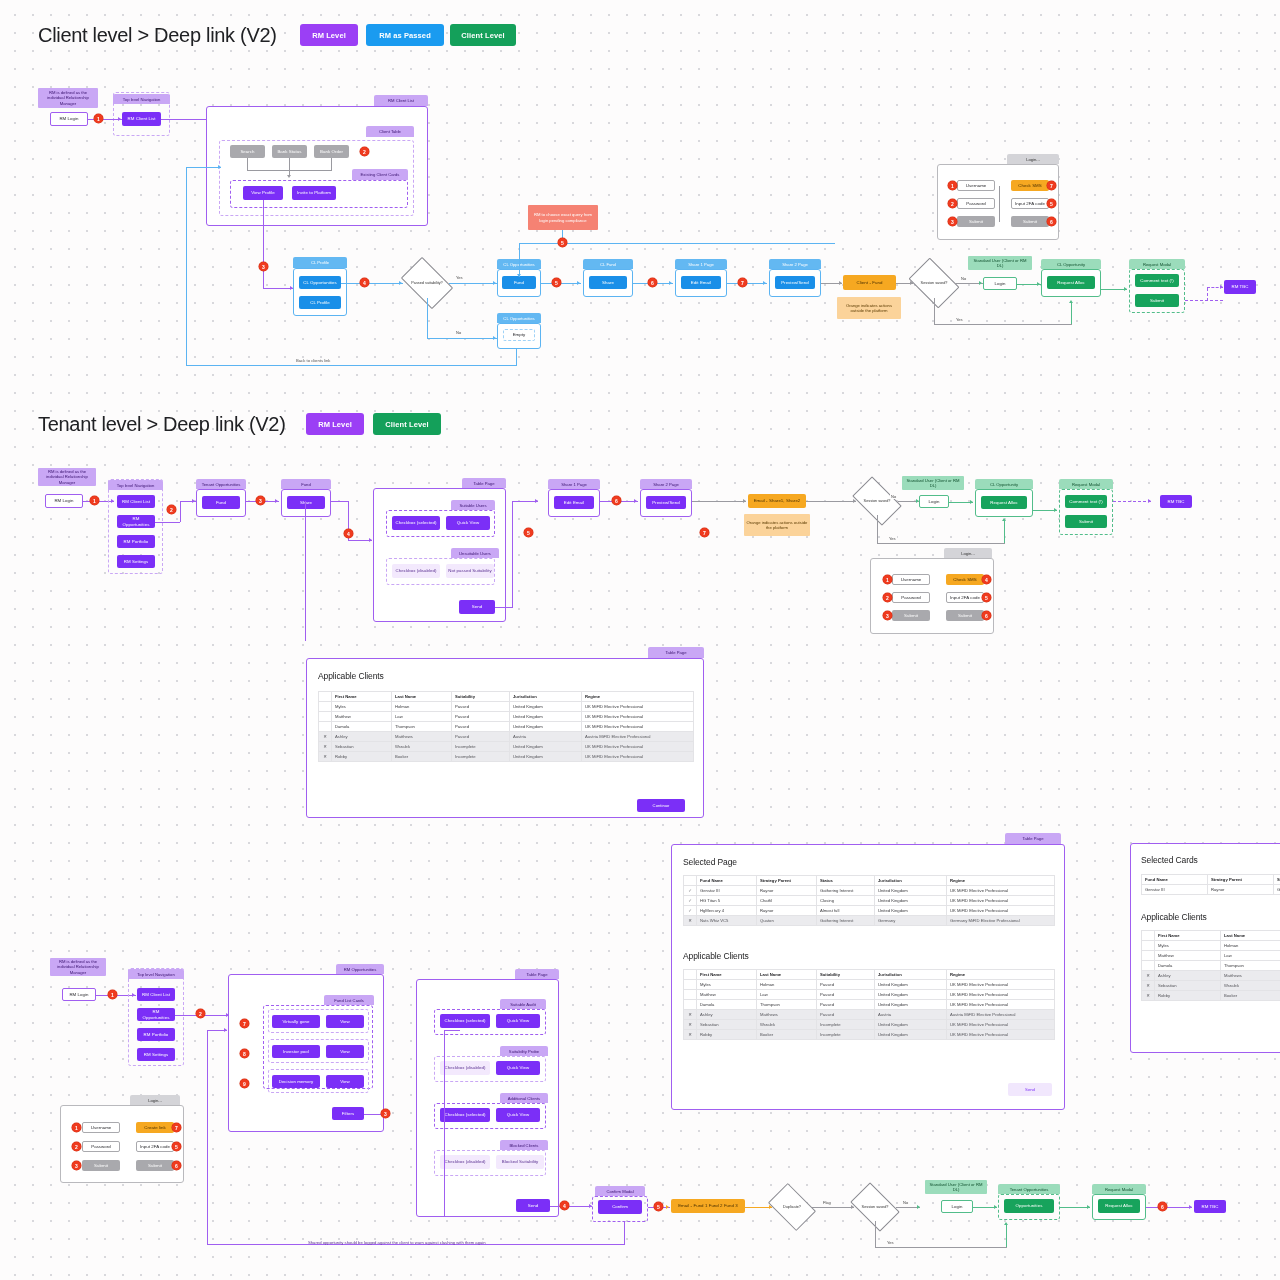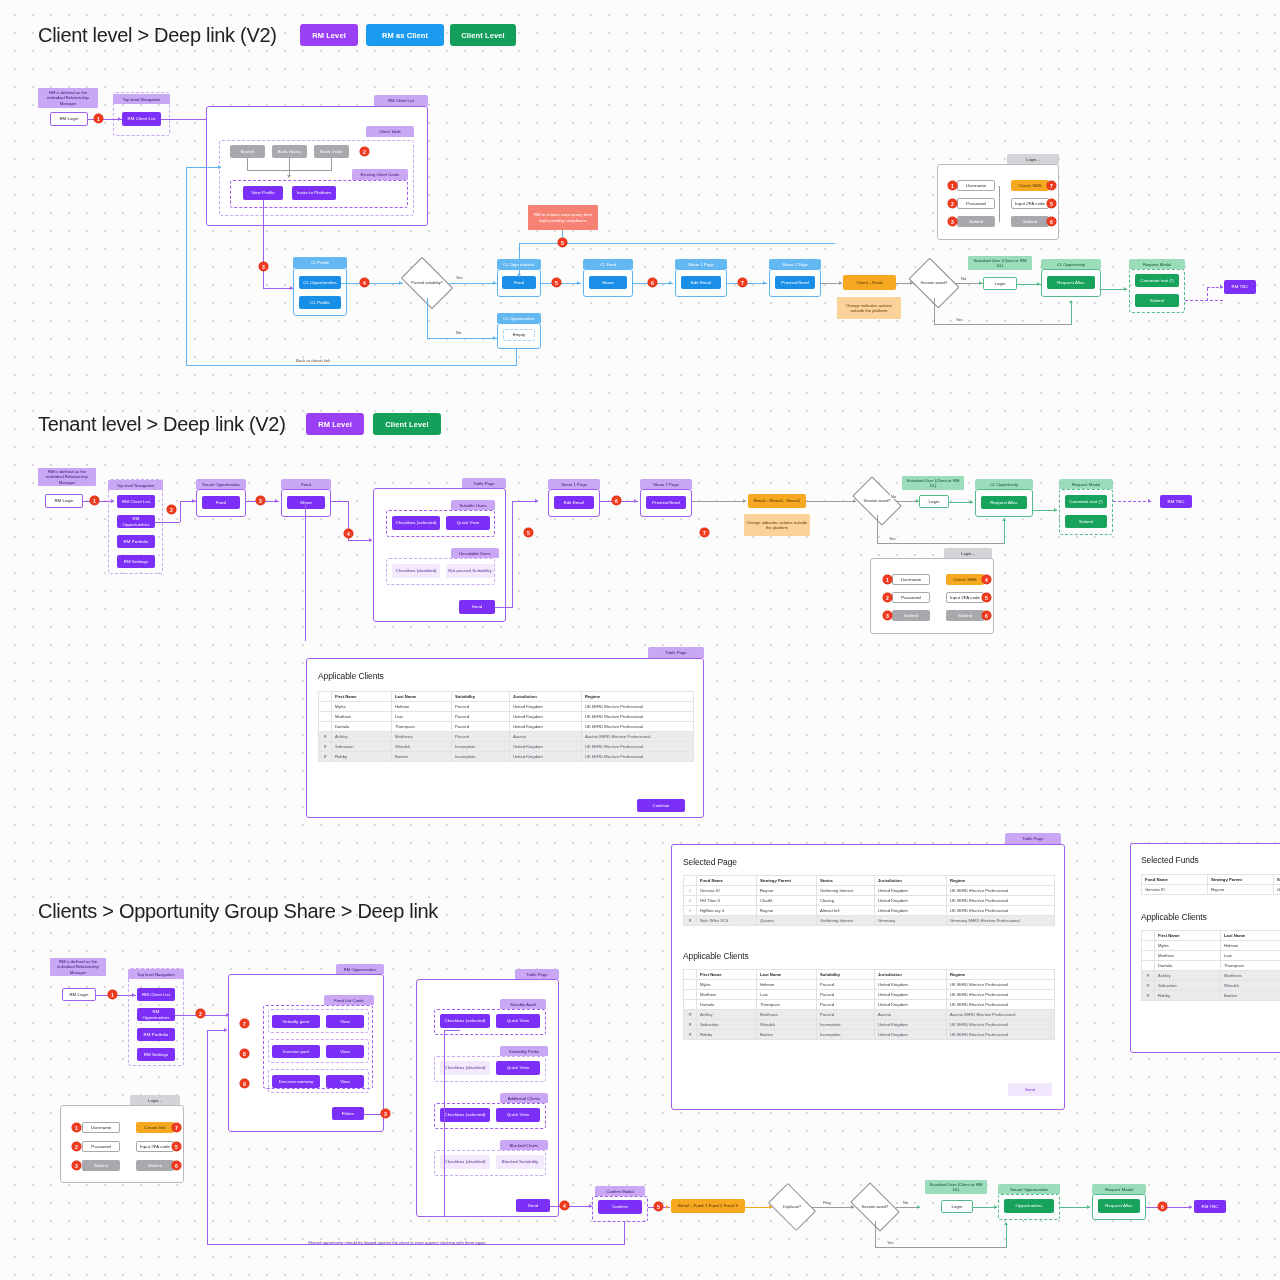--- a/index.html
+++ b/index.html
@@ -131,21 +131,21 @@
     display:flex; align-items:center; justify-content:center; border-radius:2px;
   }
 </style>
 </head>
 <body>
 
 <div class="canvas">
 
   <div class="abs sec-title" style="left:38px; top:24px;">Client level &gt; Deep link (V2)</div>
   <div class="abs legend-chip chip-rm" style="left:300px; top:24px; width:58px;">RM Level</div>
-  <div class="abs legend-chip chip-rmc" style="left:366px; top:24px; width:78px;">RM as Client</div>
+  <div class="abs legend-chip chip-rmc" style="left:366px; top:24px; width:78px;">RM as Passed</div>
   <div class="abs legend-chip chip-cl" style="left:450px; top:24px; width:66px;">Client Level</div>
 
   <div class="sticky s-purple" style="left:38px; top:88px; width:60px; height:20px;">RM is defined as the individual Relationship Manager</div>
 
   <div class="frame f-dash-purple-lt" style="left:113px; top:92px; width:57px; height:44px;"></div>
   <div class="tab t-purple" style="left:113px; top:94px; width:57px; height:10px;">Top level Navigation</div>
 
   <div class="node n-white" style="left:50px; top:112px; width:38px; height:14px; border:1px solid #a05ef0;">RM Login</div>
   <div class="node n-purple" style="left:122px; top:112px; width:39px; height:14px;">RM Client List</div>
 
@@ -493,21 +493,20 @@
             <td>Booker</td>
             <td>Incomplete</td>
             <td>United Kingdom</td>
             <td>UK MiFID Elective Professional</td>
           </tr>
         </tbody>
       </table>
     <div class="btn-continue" style="left:330px; top:140px; width:48px; height:13px;">Continue</div>
   </div>
 
-  <div class="abs sec-title" style="left:38px; top:900px;">Clients &gt; Opportunity Group Share &gt; Deep link</div>
 
   <div class="sticky s-purple" style="left:50px; top:958px; width:56px; height:18px;">RM is defined as the individual Relationship Manager</div>
   <div class="node n-white" style="left:62px; top:988px; width:34px; height:13px; border:1px solid #a05ef0;">RM Login</div>
   <div class="ln lp" style="left:96px; top:994.5px; width:40px; height:1px;"></div>
   <div class="arrow ar-r c-p" style="left:132px; top:992.5px;"></div>
   <div class="badge" style="left:108px; top:990px;">1</div>
 
   <div class="frame f-dash-purple-lt" style="left:128px; top:968px; width:56px; height:98px;"></div>
   <div class="tab t-purple" style="left:128px; top:969px; width:56px; height:10px;">Top level Navigation</div>
   <div class="node n-purple" style="left:137px; top:988px; width:38px; height:13px;">RM Client List</div>
@@ -756,21 +755,21 @@
             <td>Incomplete</td>
             <td>United Kingdom</td>
             <td>UK MiFID Elective Professional</td>
           </tr>
         </tbody>
       </table>
     <div class="btn-continue" style="left:336px; top:238px; width:44px; height:13px; background:#f1e7fd; color:#7b2ff7;">Send</div>
   </div>
 
   <div class="tablecard" style="left:1130px; top:843px; width:180px; height:210px;">
-    <div class="tc-title" style="position:absolute; left:10px; top:11px;">Selected Funds</div>
+    <div class="tc-title" style="position:absolute; left:10px; top:11px;">Selected Cards</div>
     <table class="dtable" id="tbl-one-fund" style="position:absolute; left:10px; top:30px; width:200px;">
         <thead>
           <tr>
             <th style="width: 66px;">Fund Name</th>
             <th style="width: 66px;">Strategy Parent</th>
             <th style="width: auto;">Status</th>
           </tr>
         </thead>
         <tbody>
           <tr>

